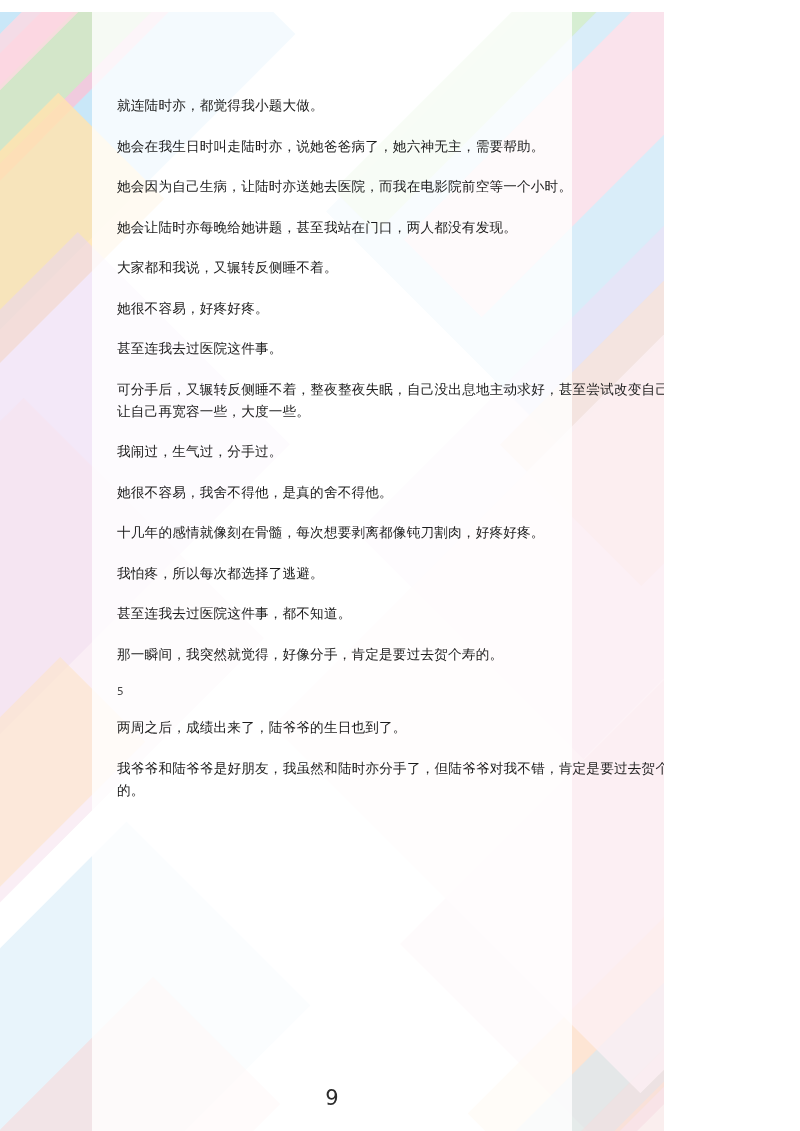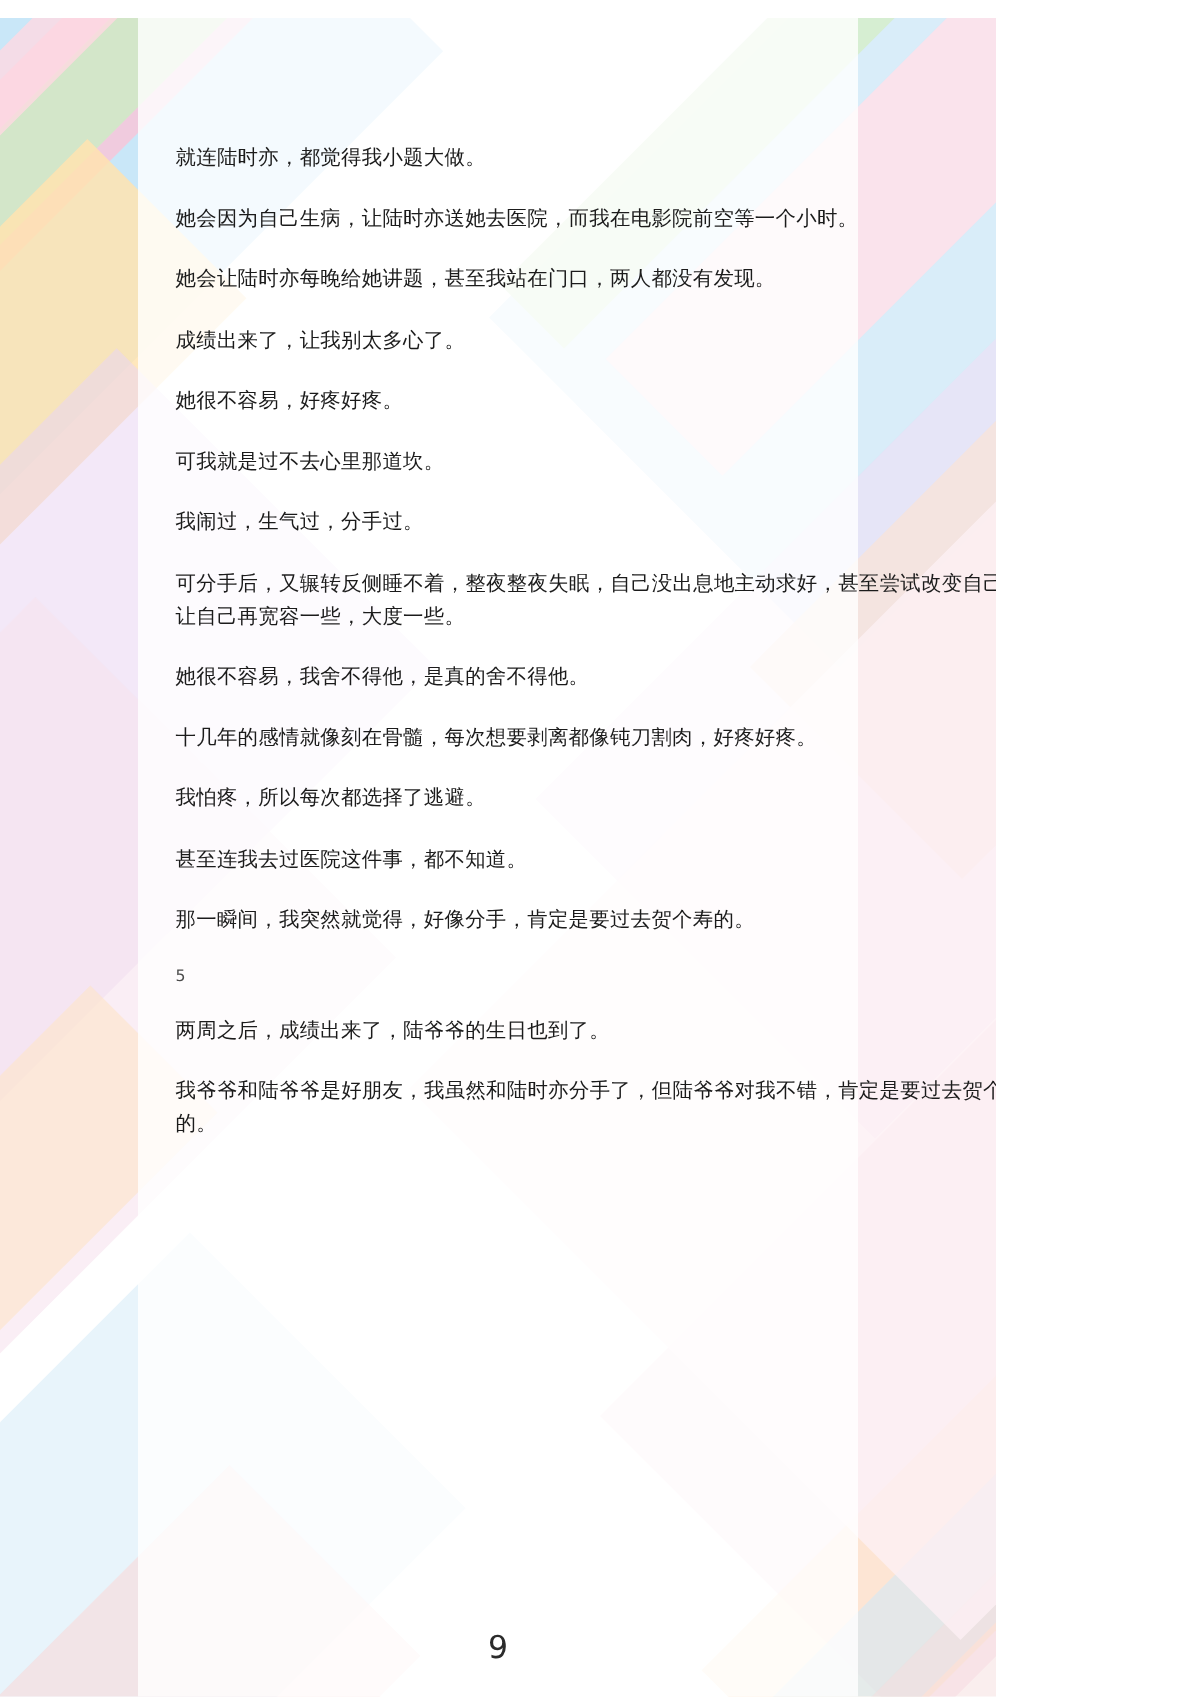--- a/index.html
+++ b/index.html
@@ -132,27 +132,28 @@
     <div class="band r6"></div>
     <div class="band r7"></div>
     <div class="band r8"></div>
     <div class="band r9"></div>
     <div class="band r10"></div>
     <div class="white-veil"></div>
   </div>
 
   <div class="content">
     <p class="para">就连陆时亦，都觉得我小题大做。</p>
+    <p class="para">她会在我生日时叫走陆时亦，说她爸爸病了，她六神无主，需要帮助。</p>
     <p class="para">她会因为自己生病，让陆时亦送她去医院，而我在电影院前空等一个小时。</p>
     <p class="para">她会让陆时亦每晚给她讲题，甚至我站在门口，两人都没有发现。</p>
-    <p class="para">成绩出来了，让我别太多心了。</p>
+    <p class="para">大家都和我说，又辗转反侧睡不着。</p>
     <p class="para">她很不容易，好疼好疼。</p>
-    <p class="para">可我就是过不去心里那道坎。</p>
+    <p class="para">甚至连我去过医院这件事。</p>
+    <p class="para">可分手后，又辗转反侧睡不着，整夜整夜失眠，自己没出息地主动求好，甚至尝试改变自己，让自己再宽容一些，大度一些。</p>
     <p class="para">我闹过，生气过，分手过。</p>
-    <p class="para">可分手后，又辗转反侧睡不着，整夜整夜失眠，自己没出息地主动求好，甚至尝试改变自己，让自己再宽容一些，大度一些。</p>
     <p class="para">她很不容易，我舍不得他，是真的舍不得他。</p>
     <p class="para">十几年的感情就像刻在骨髓，每次想要剥离都像钝刀割肉，好疼好疼。</p>
     <p class="para">我怕疼，所以每次都选择了逃避。</p>
     <p class="para">甚至连我去过医院这件事，都不知道。</p>
     <p class="para">那一瞬间，我突然就觉得，好像分手，肯定是要过去贺个寿的。</p>
     <p class="para section-number">5</p>
     <p class="para">两周之后，成绩出来了，陆爷爷的生日也到了。</p>
     <p class="para">我爷爷和陆爷爷是好朋友，我虽然和陆时亦分手了，但陆爷爷对我不错，肯定是要过去贺个寿的。</p>
   </div>
 

